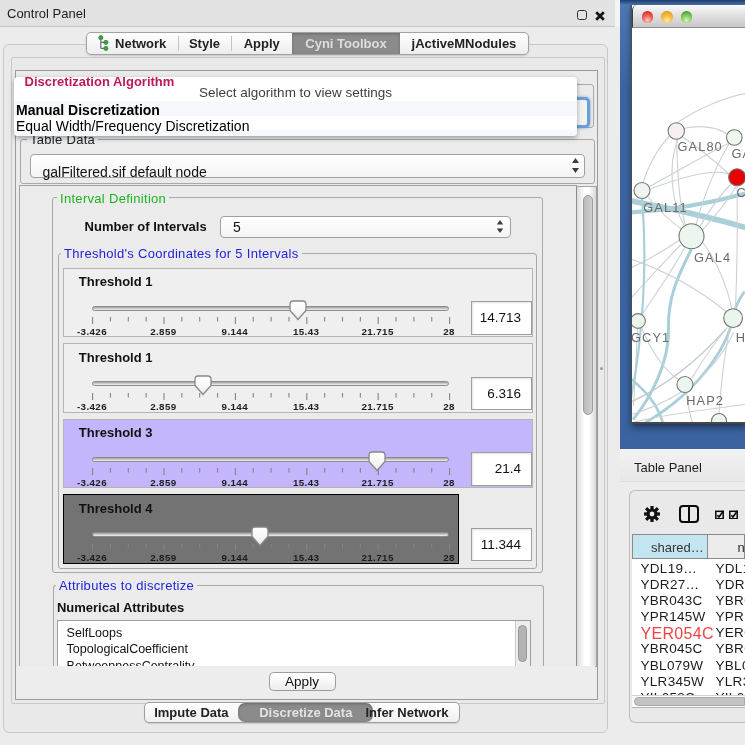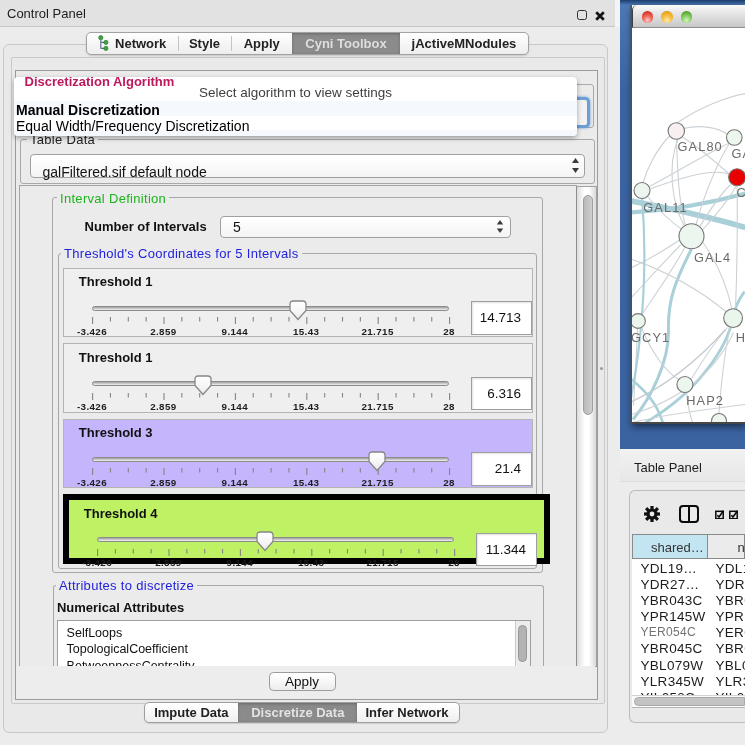--- a/index.html
+++ b/index.html
@@ -187,21 +187,21 @@
         <linearGradient id="thg3" x1="0" y1="0" x2="0" y2="1">
           <stop offset="0" stop-color="#ffffff"></stop>
           <stop offset="0.55" stop-color="#f6f6f6"></stop>
           <stop offset="1" stop-color="#e8e8e8"></stop>
         </linearGradient>
       </defs>
       <path d="M1 4.2 Q1 1 4.2 1 L13.8 1 Q17 1 17 4.2 L17 10.5 L9 19.5 L1 10.5 Z" fill="url(#thg3)" stroke="#878787" stroke-width="1.3"></path>
     </svg>
   <div class="abs" style="left:407.7px;top:32.6px;width:60.5px;height:33.5px;background:#fff;border:1px solid #9e9e9e;box-sizing:border-box;font-size:13.5px;color:#111;text-align:right;line-height:31px;padding-right:10px;box-shadow:inset 1px 1px 2px rgba(0,0,0,.12);"><span style="display:inline-block;width:100%;text-align:right;">21.4</span></div>
 </div>
-<div class="abs" style="left:62.8px;top:494.4px;width:487px;height:69.5px;background:#bef264;border:6px solid #000000;box-sizing:border-box;">
+<div class="abs" style="left:62.8px;top:494.4px;width:396px;height:69.5px;background:#737373;border:1px solid #000000;box-sizing:border-box;">
   <div class="abs b" style="left:15px;top:5.5px;font-size:13px;color:#111;">Threshold 4</div>
   <div class="abs" style="left:28.2px;top:37px;width:357px;height:5px;background:linear-gradient(#9e9e9e,#cdcdcd 55%,#f2f2f2);border:1px solid #8c8c8c;border-radius:3px;box-sizing:border-box;"></div>
   <svg class="abs" style="left:28.2px;top:48.5px;" width="359" height="8" viewBox="0 0 359 8">
       <line x1="0.60" y1="0" x2="0.60" y2="7" stroke="#848484" stroke-width="1.1"></line>
       <line x1="18.45" y1="0" x2="18.45" y2="4.5" stroke="#848484" stroke-width="1.1"></line>
       <line x1="36.30" y1="0" x2="36.30" y2="4.5" stroke="#848484" stroke-width="1.1"></line>
       <line x1="54.15" y1="0" x2="54.15" y2="4.5" stroke="#848484" stroke-width="1.1"></line>
       <line x1="72.00" y1="0" x2="72.00" y2="7" stroke="#848484" stroke-width="1.1"></line>
       <line x1="89.85" y1="0" x2="89.85" y2="4.5" stroke="#848484" stroke-width="1.1"></line>
       <line x1="107.70" y1="0" x2="107.70" y2="4.5" stroke="#848484" stroke-width="1.1"></line>
@@ -246,21 +246,21 @@
   <div style="position:absolute;left:9px;top:4px;font-size:12.5px;line-height:16.3px;color:#111;">SelfLoops<br>TopologicalCoefficient<br>BetweennessCentrality</div>
   <div style="position:absolute;right:0;top:0;width:13.5px;height:46px;background:#ededed;border-left:1px solid #c9c9c9;"></div>
   <div style="position:absolute;right:3px;top:4px;width:7px;height:35px;background:#b3b3b3;border:1px solid #979797;border-radius:5px;"></div>
 </div>
 
 <div class="abs" style="left:16px;top:666px;width:579px;height:31.5px;background:#ededed;"></div>
 <div class="abs" style="left:268.5px;top:671.5px;width:67px;height:19.5px;background:linear-gradient(#ffffff,#f7f7f7 50%,#ececec);border:1px solid #9c9c9c;border-radius:4.5px;box-sizing:border-box;text-align:center;font-size:13.5px;color:#111;line-height:18px;">Apply</div>
 
 <div class="abs" style="left:143.5px;top:702.4px;width:316px;height:20.4px;border:1px solid #9e9e9e;border-radius:5px;background:linear-gradient(#ffffff,#efefef);box-sizing:border-box;box-shadow:0 1px 1px rgba(0,0,0,.12);">
   <div class="tseg" style="left:0;width:93.8px;">Impute Data</div>
-  <div class="tseg" style="left:93.8px;width:119px;background:#8b8b8b;color:#e3e3e3;box-shadow:inset 0 1px 3px rgba(0,0,0,.25);">Discretize Data</div>
+  <div class="tseg" style="left:93.8px;width:135px;background:#8b8b8b;color:#e3e3e3;box-shadow:inset 0 1px 3px rgba(0,0,0,.25);border-radius:7px;">Discretize Data</div>
   <div class="tseg" style="left:211.1px;right:0;">Infer Network</div>
 </div>
 
 <div class="abs" style="left:14px;top:77px;width:563px;height:59px;background:#ffffff;border-radius:4px;box-shadow:0 2px 5px rgba(0,0,0,.35);overflow:hidden;">
     <div style="position:absolute;left:0;top:24px;width:100%;height:14.5px;background:#f5f9fd;"></div>
     <div style="position:absolute;left:0;top:53px;width:100%;height:6px;background:#f5f9fd;"></div>
   </div>
 <div class="abs b" style="left:24.6px;top:74px;font-size:13px;color:#be185d;">Discretization Algorithm</div>
 <div class="abs" style="left:14px;top:84.5px;width:563px;text-align:center;font-size:13.5px;color:#404040;">Select algorithm to view settings</div>
 <div class="abs b" style="left:16px;top:102px;font-size:14px;color:#000;">Manual Discretization</div>
@@ -376,21 +376,21 @@
 <div class="abs" style="left:737.5px;top:540px;font-size:13px;color:#333;">n…</div>
 <div class="abs" style="left:631.5px;top:559px;width:113.5px;height:136px;background:#ffffff;overflow:hidden;">
 <div class="abs" style="left:9px;top:1.9px;font-size:13.5px;letter-spacing:0.3px;color:#1c1c1c;">YDL19…</div>
 <div class="abs" style="left:84px;top:1.9px;font-size:13.5px;letter-spacing:0.3px;color:#1c1c1c;">YDL1</div>
 <div class="abs" style="left:9px;top:18.0px;font-size:13.5px;letter-spacing:0.3px;color:#1c1c1c;">YDR27…</div>
 <div class="abs" style="left:84px;top:18.0px;font-size:13.5px;letter-spacing:0.3px;color:#1c1c1c;">YDR2</div>
 <div class="abs" style="left:9px;top:34.1px;font-size:13.5px;letter-spacing:0.3px;color:#1c1c1c;">YBR043C</div>
 <div class="abs" style="left:84px;top:34.1px;font-size:13.5px;letter-spacing:0.3px;color:#1c1c1c;">YBR0</div>
 <div class="abs" style="left:9px;top:50.2px;font-size:13.5px;letter-spacing:0.3px;color:#1c1c1c;">YPR145W</div>
 <div class="abs" style="left:84px;top:50.2px;font-size:13.5px;letter-spacing:0.3px;color:#1c1c1c;">YPR1</div>
-<div class="abs" style="left:9px;top:66.3px;font-size:12px;letter-spacing:0.3px;color:#737373;">YER054C</div>
+<div class="abs" style="left:9px;top:66.3px;font-size:16px;letter-spacing:0.3px;color:#ef4444;">YER054C</div>
 <div class="abs" style="left:84px;top:66.3px;font-size:13.5px;letter-spacing:0.3px;color:#1c1c1c;">YER0</div>
 <div class="abs" style="left:9px;top:82.4px;font-size:13.5px;letter-spacing:0.3px;color:#1c1c1c;">YBR045C</div>
 <div class="abs" style="left:84px;top:82.4px;font-size:13.5px;letter-spacing:0.3px;color:#1c1c1c;">YBR0</div>
 <div class="abs" style="left:9px;top:98.5px;font-size:13.5px;letter-spacing:0.3px;color:#1c1c1c;">YBL079W</div>
 <div class="abs" style="left:84px;top:98.5px;font-size:13.5px;letter-spacing:0.3px;color:#1c1c1c;">YBL0</div>
 <div class="abs" style="left:9px;top:114.6px;font-size:13.5px;letter-spacing:0.3px;color:#1c1c1c;">YLR345W</div>
 <div class="abs" style="left:84px;top:114.6px;font-size:13.5px;letter-spacing:0.3px;color:#1c1c1c;">YLR3</div>
 <div class="abs" style="left:9px;top:130.7px;font-size:13.5px;letter-spacing:0.3px;color:#1c1c1c;">YIL053C</div>
 <div class="abs" style="left:84px;top:130.7px;font-size:13.5px;letter-spacing:0.3px;color:#1c1c1c;">YIL0</div>
 </div>

